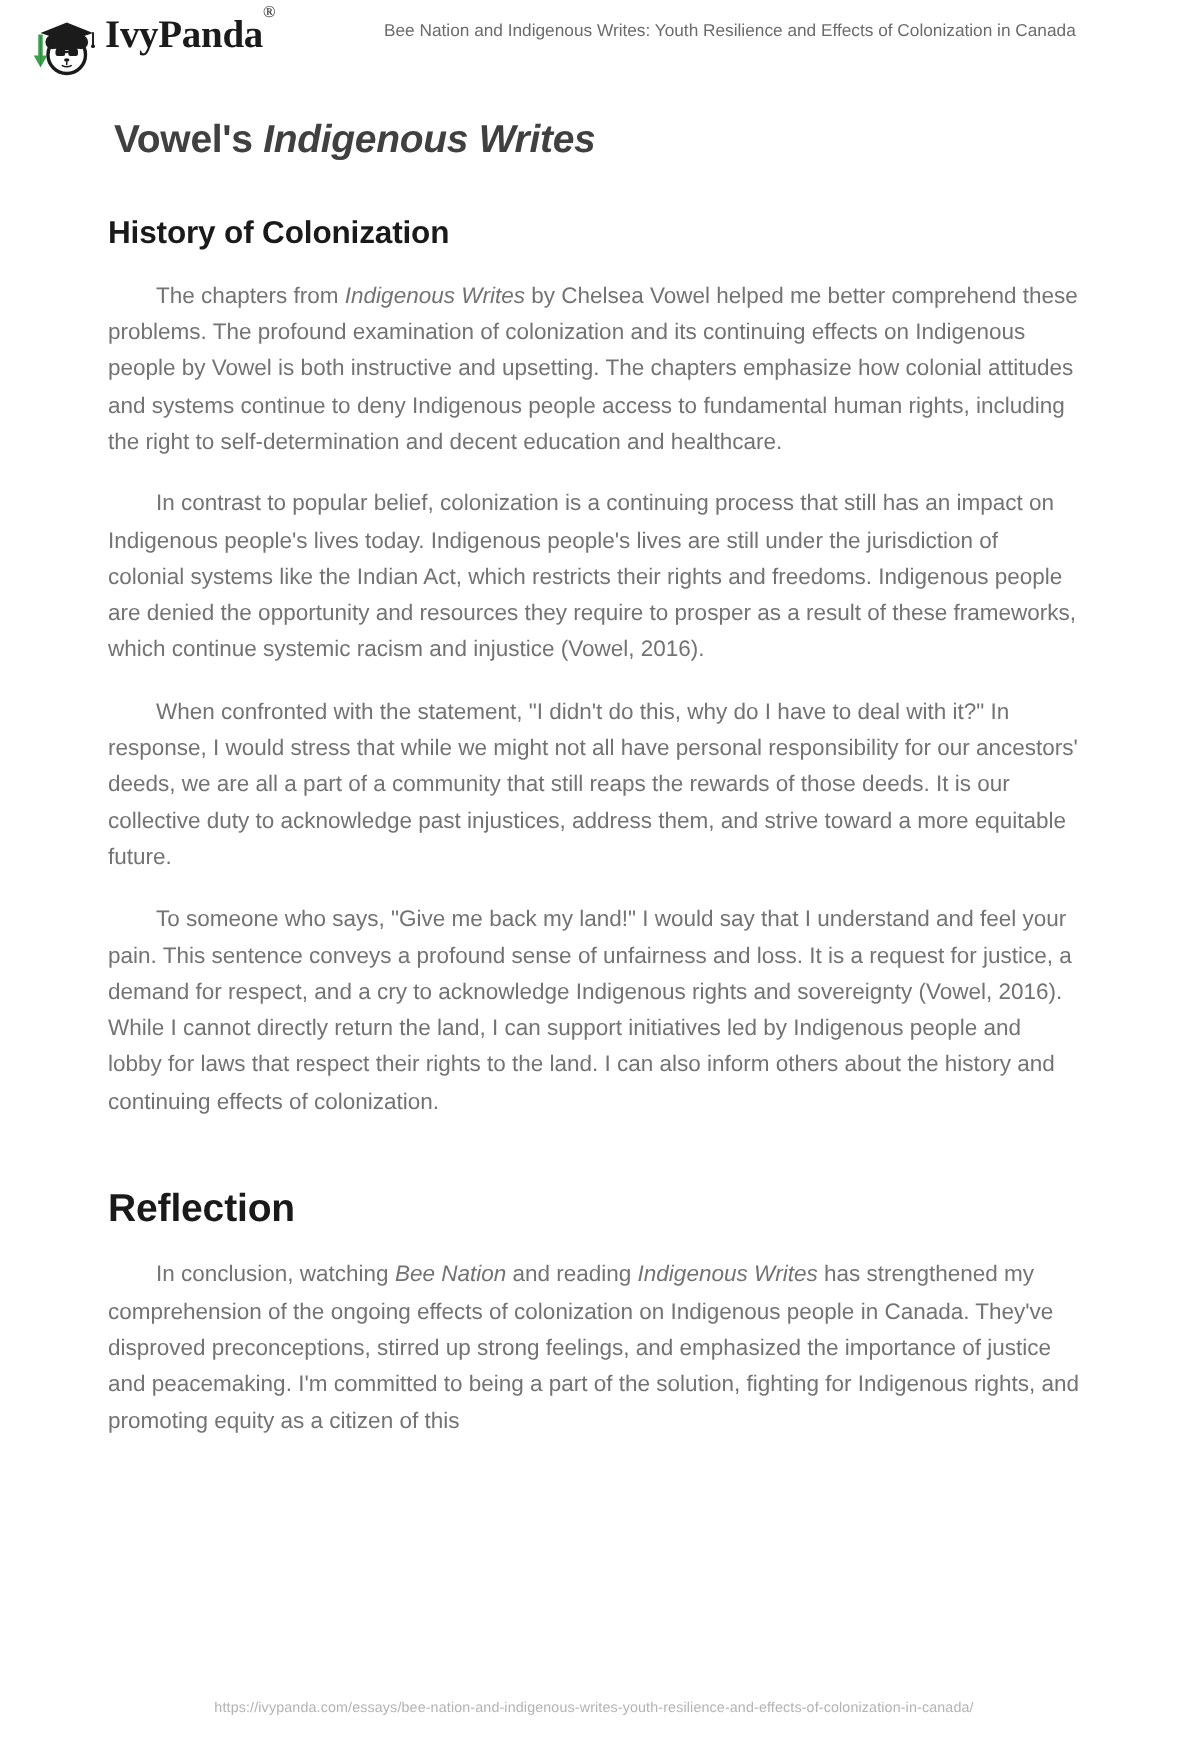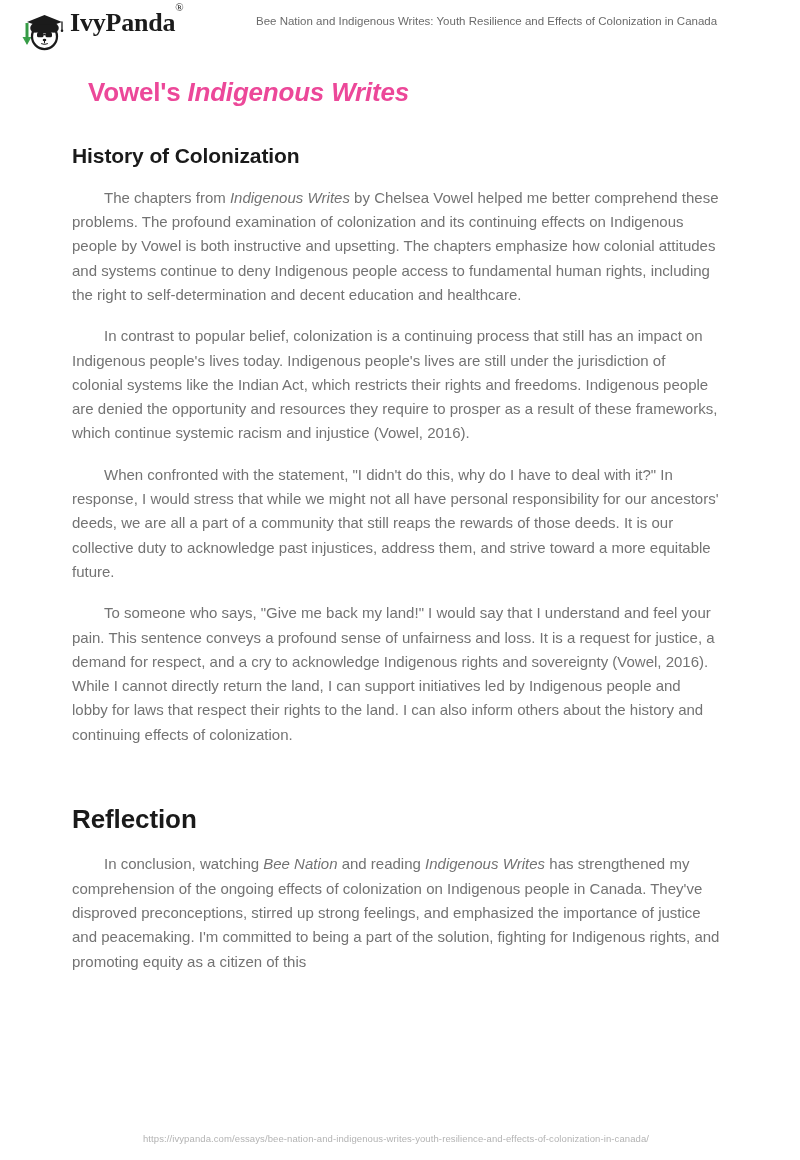--- a/index.html
+++ b/index.html
@@ -75,38 +75,38 @@
     position: absolute;
     left: 72px;
     top: 68px;
     width: 648px;
   }
 
   h1.doc-title {
     font-size: 26px;
     font-weight: 700;
     line-height: 1.25;
-    margin: 8px 0 0 16px;
-    color: #ec4899;
+    margin: 8px 0 0 4px;
+    color: #404040;
     letter-spacing: -0.2px;
   }
   h1.doc-title em { font-style: italic; }
 
   h2.section-title {
     font-size: 21px;
     font-weight: 700;
     line-height: 1.25;
     margin: 34px 0 0 0;
     color: #1a1a1a;
     letter-spacing: -0.1px;
   }
 
   h2.section-title.big {
     font-size: 26px;
-    margin-top: 56px;
+    margin-top: 42px;
   }
 
   p.para {
     font-size: 15px;
     line-height: 1.62;
     margin: 17px 0 0 0;
     text-indent: 32px;
     color: #737373;
   }
   p.para em { font-style: italic; }

